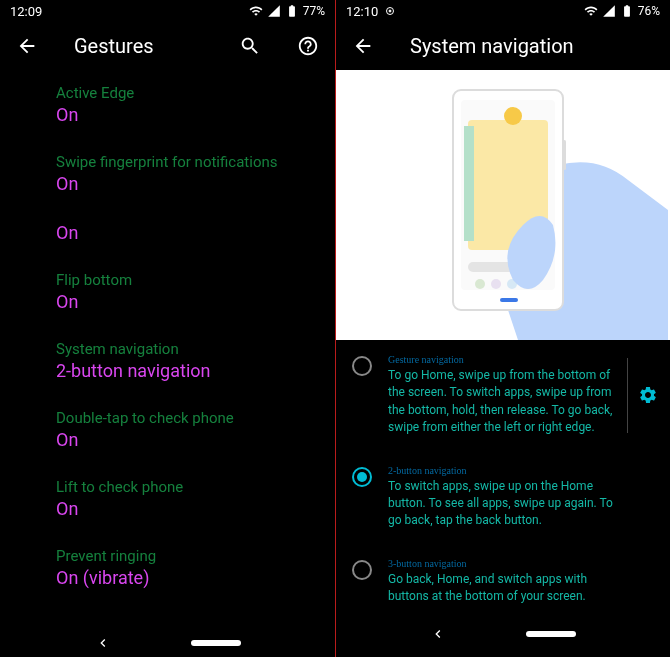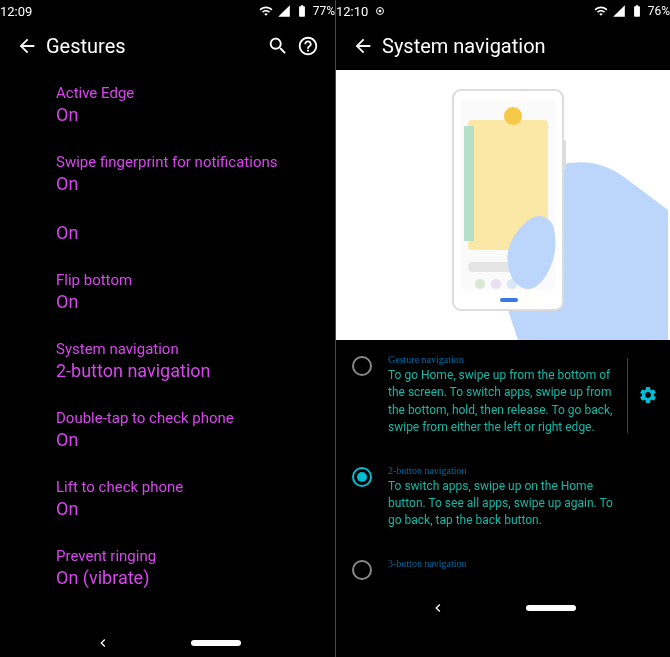--- a/index.html
+++ b/index.html
@@ -1,31 +1,31 @@
 <!DOCTYPE html>
 <html><head>
 <meta charset="utf-8">
 <style>
 * { margin: 0; padding: 0; box-sizing: border-box; font-family: Roboto, -apple-system, sans-serif; }
 body { background: #fff; width: 670px; height: 657px; display: flex; }
 .phone { width: 335px; height: 657px; background: #000; position: relative; display: flex; flex-direction: column; overflow: hidden; }
 .phone + .phone { border-left: 1px solid #b91c1c; }
 
-.statusbar { height: 22px; display: flex; align-items: center; justify-content: space-between; padding: 0 0; color: #fff; font-size: 13px; font-weight: 400; }
+.statusbar { height: 22px; display: flex; align-items: center; justify-content: space-between; padding: 0 10px; color: #fff; font-size: 13px; font-weight: 400; }
 .status-right { display: flex; align-items: center; gap: 4px; font-size: 12px; }
 .status-right svg { width: 14px; height: 14px; fill: #fff; }
 
-.appbar { height: 48px; display: flex; align-items: center; padding: 0 16px; gap: 8px; color: #fff; }
+.appbar { height: 48px; display: flex; align-items: center; padding: 0 16px; gap: 36px; color: #fff; }
 .appbar .title { font-size: 20px; font-weight: 400; flex: 1; }
 .appbar svg { width: 22px; height: 22px; fill: #fff; }
 .icon-btn { display: flex; align-items: center; justify-content: center; cursor: pointer; }
 
 .list { flex: 1; overflow-y: auto; padding: 0 0 0 56px; }
 .setting-item { padding: 14px 16px 14px 0; cursor: pointer; }
-.setting-title { color: #d946ef; font-size: 15px; font-weight: 400; margin-bottom: 2px; }
+.setting-title { color: #15803d; font-size: 15px; font-weight: 400; margin-bottom: 2px; }
 .setting-sub { color: #d946ef; font-size: 18px; }
 
 .illustration { background: #fff; height: 270px; display: flex; align-items: center; justify-content: center; position: relative; overflow: hidden; }
 
 .radio-list { padding: 0 4px; }
 .radio-item { display: flex; align-items: flex-start; padding: 14px 12px; gap: 16px; cursor: pointer; position: relative; }
 .radio-circle { flex-shrink: 0; width: 20px; height: 20px; border: 2px solid #888; border-radius: 50%; margin-top: 2px; display: flex; align-items: center; justify-content: center; }
 .radio-circle.selected { border-color: #00bcd4; }
 .radio-dot { width: 10px; height: 10px; background: #00bcd4; border-radius: 50%; }
 .radio-content { flex: 1; padding-right: 30px; }
@@ -206,20 +206,21 @@
       <div class="radio-content">
         <div class="radio-title">2-button navigation</div>
         <div class="radio-desc">To switch apps, swipe up on the Home button. To see all apps, swipe up again. To go back, tap the back button.</div>
       </div>
     </div>
 
     <div class="radio-item">
       <div class="radio-circle"></div>
       <div class="radio-content">
         <div class="radio-title">3-button navigation</div>
+        <div class="radio-desc">Go back, Home, and switch apps with buttons at the bottom of your screen.</div>
       </div>
     </div>
   </div>
 
   <div class="navbar">
     <span class="icon-btn">
       <svg viewBox="0 0 24 24">
           <path d="M15.41 7.41L14 6l-6 6 6 6 1.41-1.41L10.83 12z"></path>
         </svg>
     </span>

